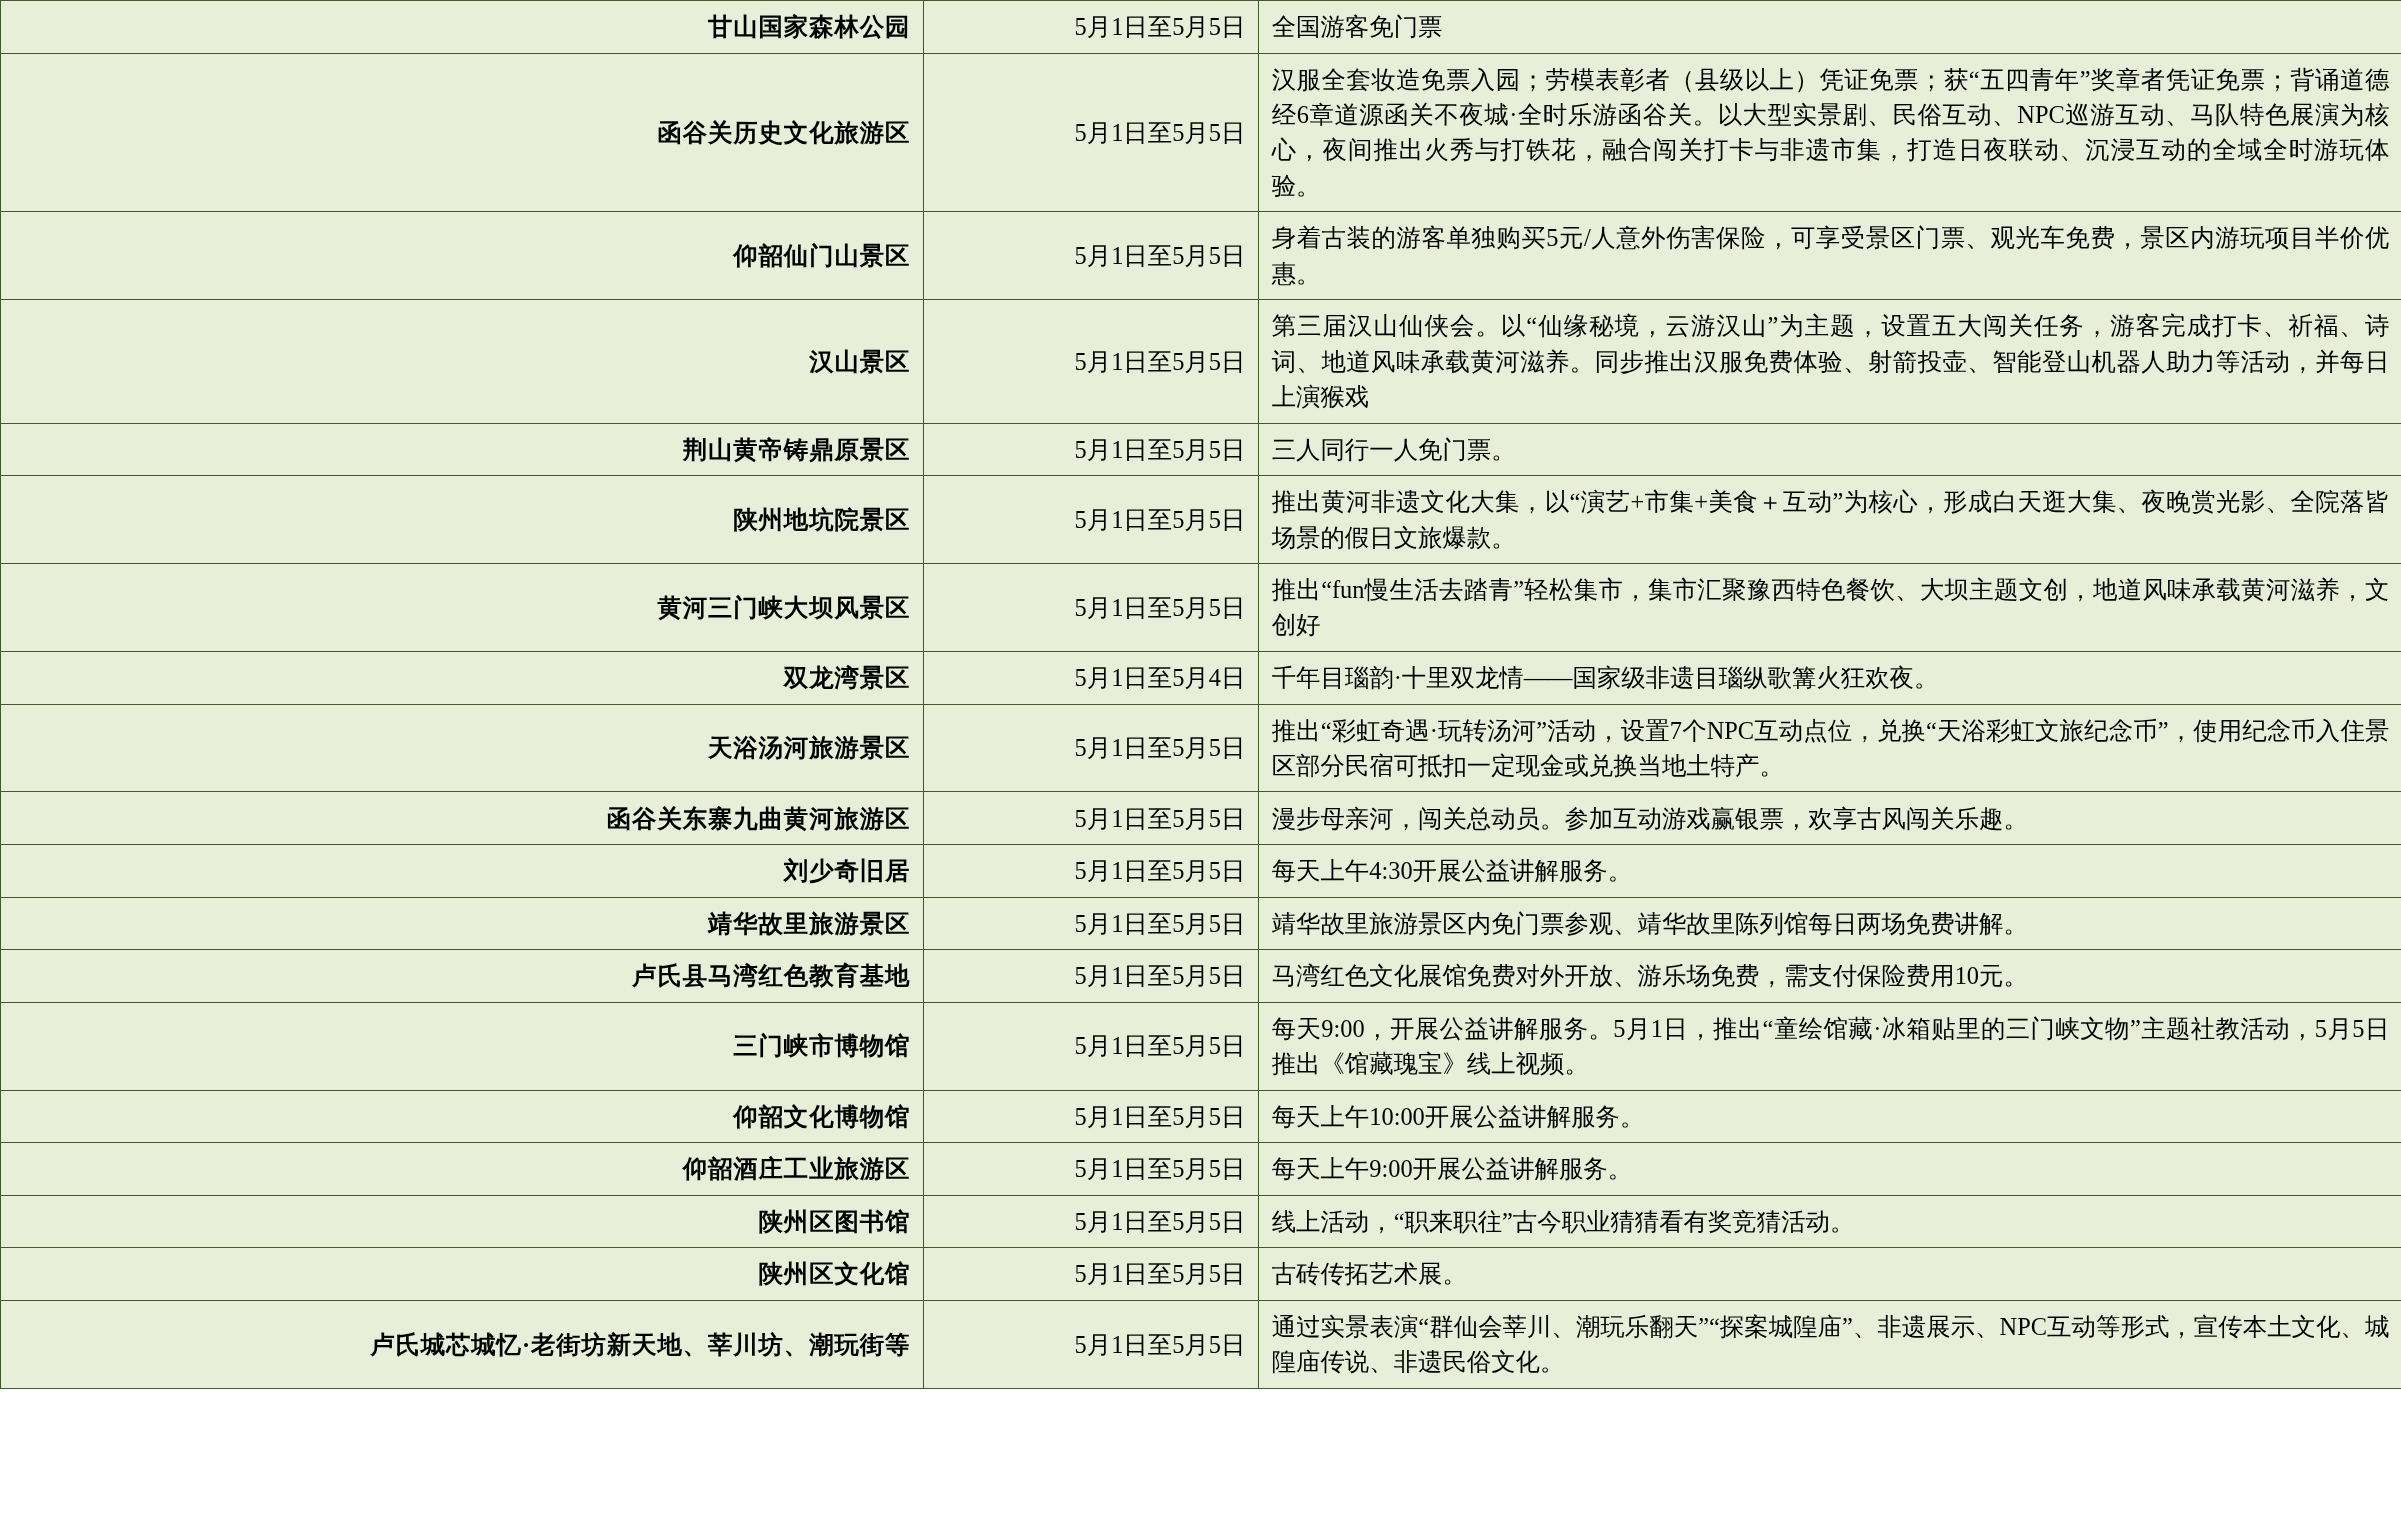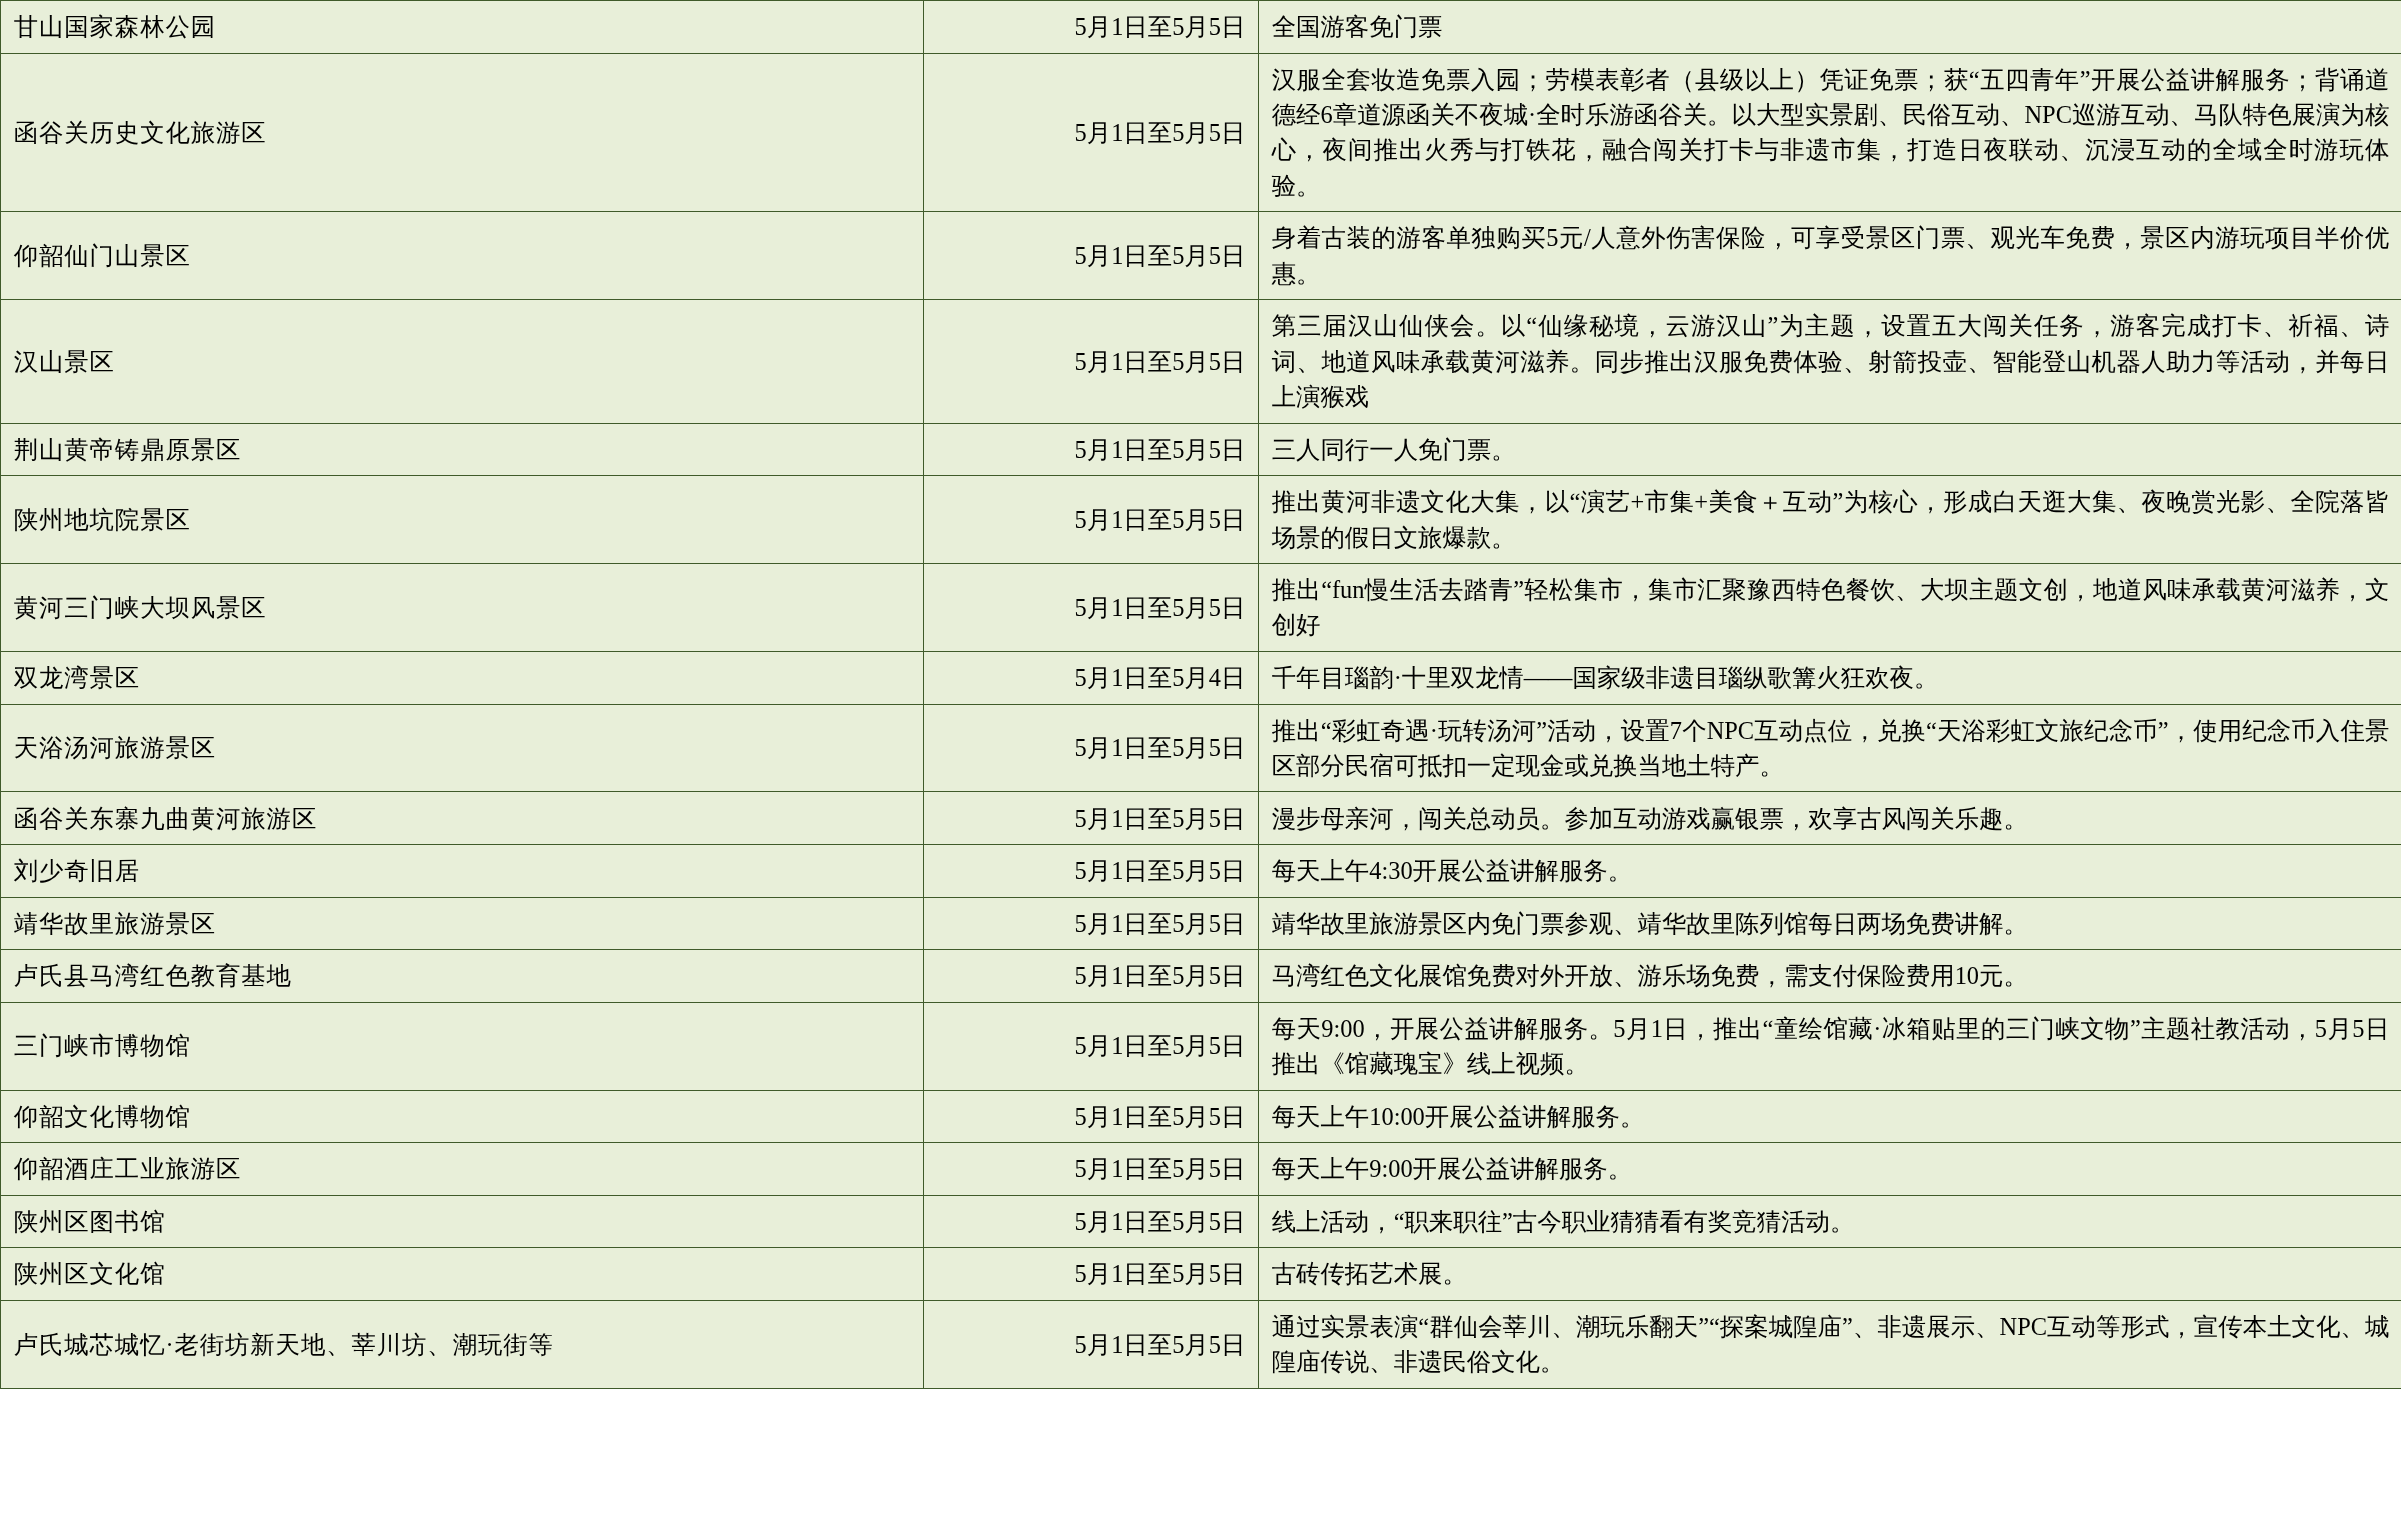--- a/index.html
+++ b/index.html
@@ -29,22 +29,23 @@
   table.activities td {
     border: 1.8px solid #3f5a2a;
     padding: 8.1px 12.7px;
     font-size: 24.4px;
     line-height: 1.45;
     color: #000000;
     vertical-align: middle;
     background: #e8efd9;
   }
   td.name {
-    text-align: left;
+    text-align: right;
     letter-spacing: 0.9px;
+    font-weight: bold;
   }
   td.date {
     text-align: right;
     white-space: nowrap;
   }
   td.desc {
     text-align: justify;
     text-justify: inter-ideograph;
   }
 </style>
@@ -60,21 +61,21 @@
     </colgroup>
     <tbody>
         <tr>
           <td class="name">甘山国家森林公园</td>
           <td class="date">5月1日至5月5日</td>
           <td class="desc">全国游客免门票</td>
         </tr>
         <tr>
           <td class="name">函谷关历史文化旅游区</td>
           <td class="date">5月1日至5月5日</td>
-          <td class="desc">汉服全套妆造免票入园；劳模表彰者（县级以上）凭证免票；获“五四青年”开展公益讲解服务；背诵道德经6章道源函关不夜城·全时乐游函谷关。以大型实景剧、民俗互动、NPC巡游互动、马队特色展演为核心，夜间推出火秀与打铁花，融合闯关打卡与非遗市集，打造日夜联动、沉浸互动的全域全时游玩体验。</td>
+          <td class="desc">汉服全套妆造免票入园；劳模表彰者（县级以上）凭证免票；获“五四青年”奖章者凭证免票；背诵道德经6章道源函关不夜城·全时乐游函谷关。以大型实景剧、民俗互动、NPC巡游互动、马队特色展演为核心，夜间推出火秀与打铁花，融合闯关打卡与非遗市集，打造日夜联动、沉浸互动的全域全时游玩体验。</td>
         </tr>
         <tr>
           <td class="name">仰韶仙门山景区</td>
           <td class="date">5月1日至5月5日</td>
           <td class="desc">身着古装的游客单独购买5元/人意外伤害保险，可享受景区门票、观光车免费，景区内游玩项目半价优惠。</td>
         </tr>
         <tr>
           <td class="name">汉山景区</td>
           <td class="date">5月1日至5月5日</td>
           <td class="desc">第三届汉山仙侠会。以“仙缘秘境，云游汉山”为主题，设置五大闯关任务，游客完成打卡、祈福、诗词、地道风味承载黄河滋养。同步推出汉服免费体验、射箭投壶、智能登山机器人助力等活动，并每日上演猴戏</td>

